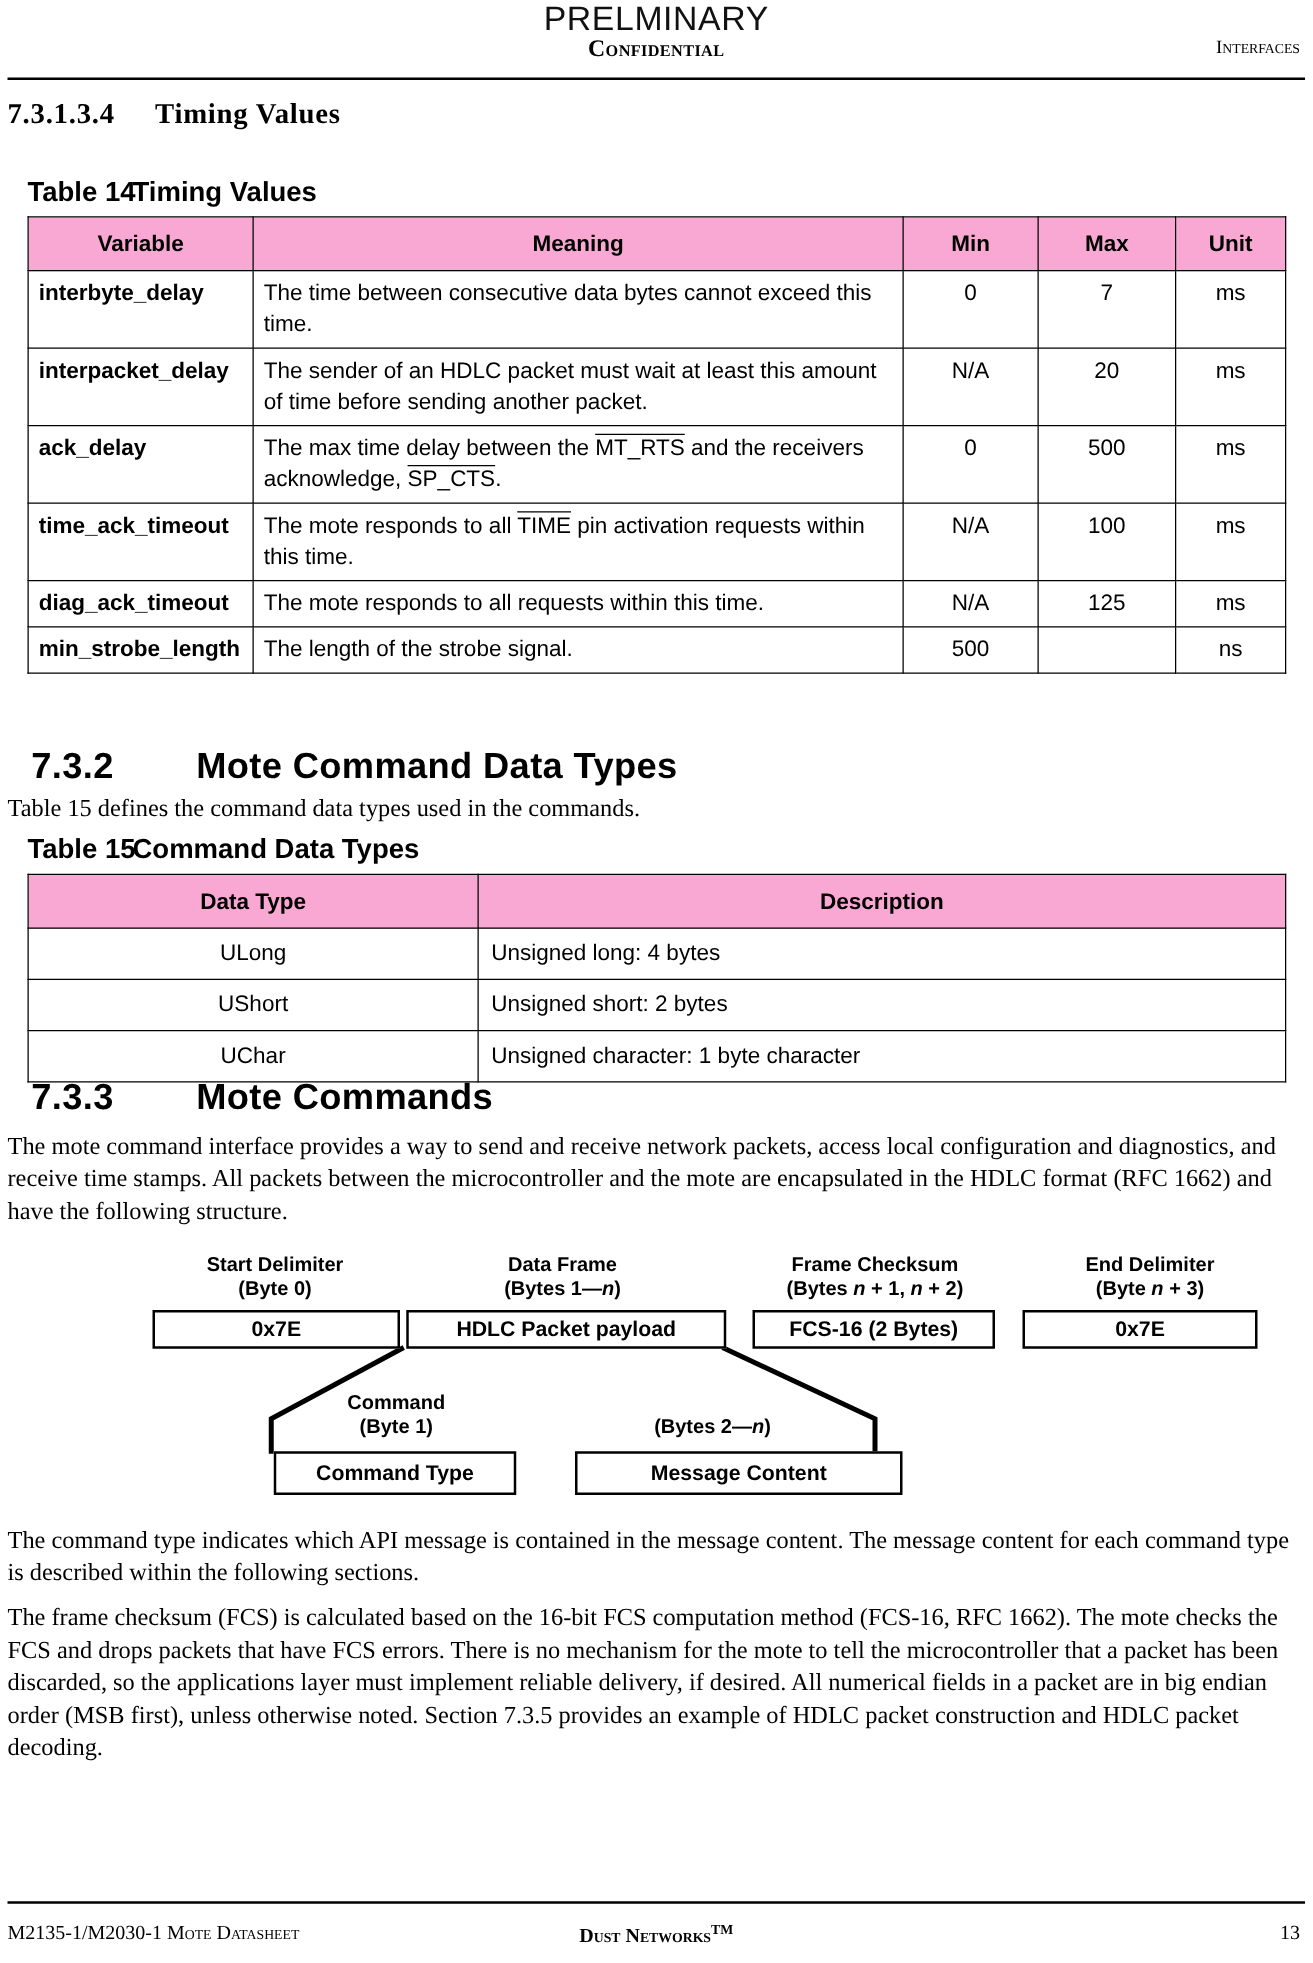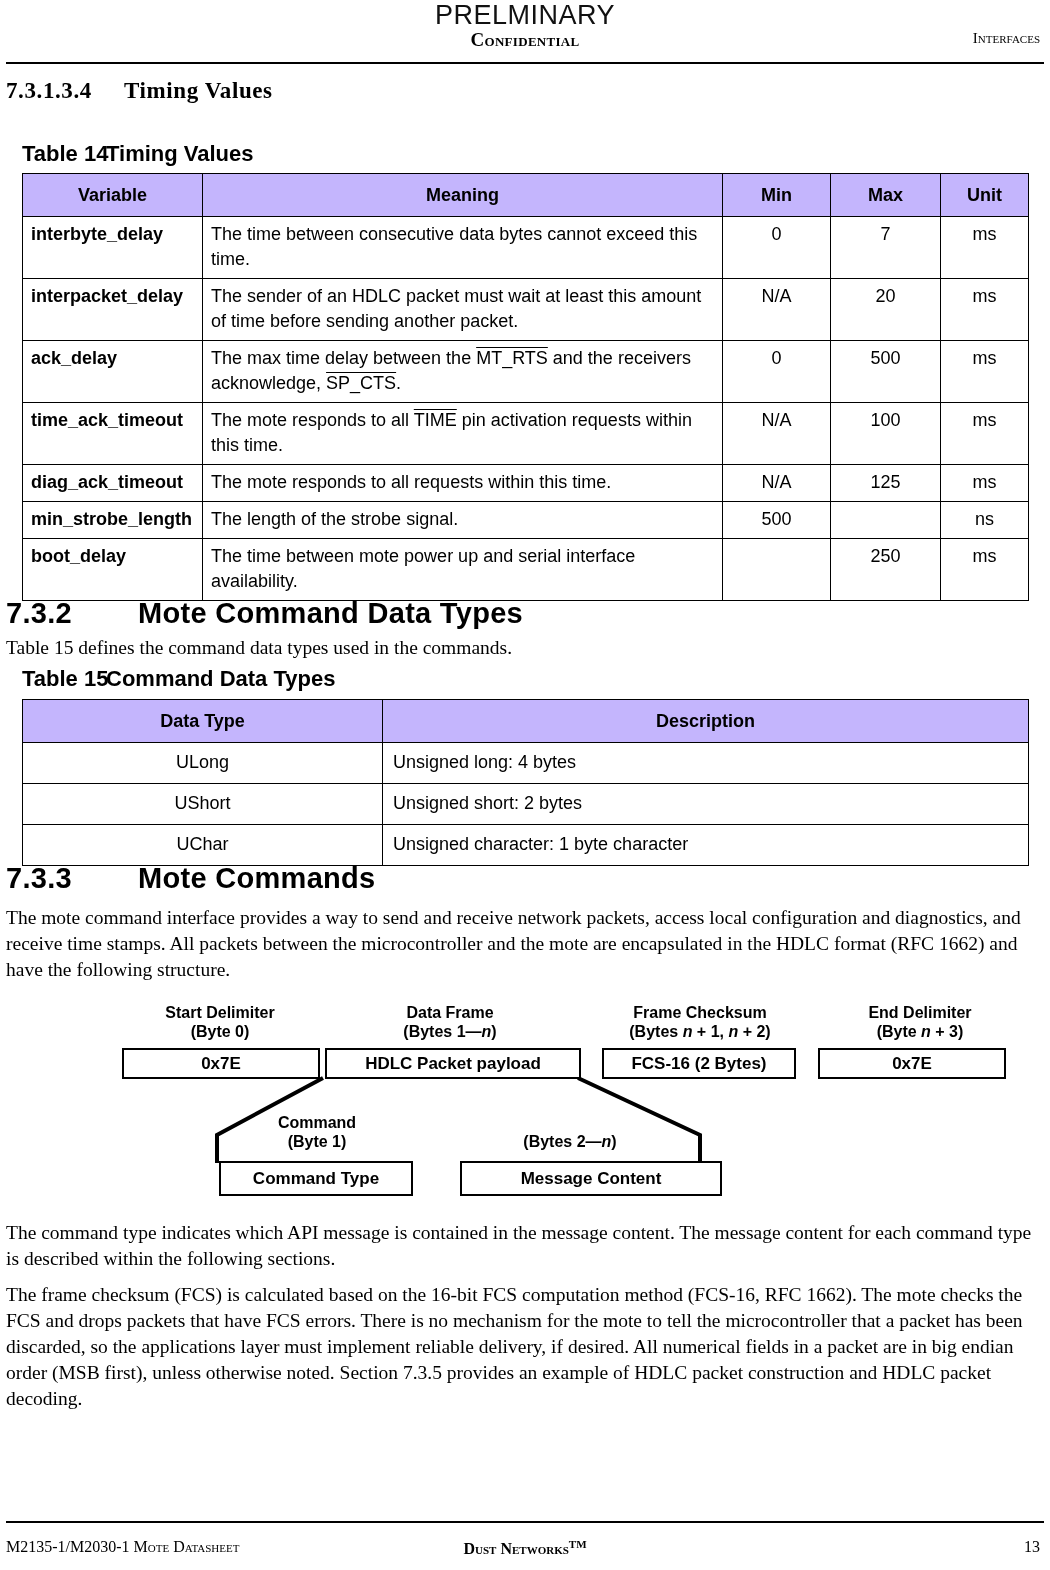--- a/index.html
+++ b/index.html
@@ -64,21 +64,21 @@
     white-space: nowrap;
   }
   .h2 {
     position: absolute;
     font-family: "Liberation Sans", sans-serif;
     font-weight: bold;
     font-size: 29px;
     letter-spacing: 0.3px;
     white-space: nowrap;
   }
-  .h2 .num { display: inline-block; width: 132px; }
+  .h2 .num { display: inline-block; width: 132px; margin-left: 19px; }
   .h3 .num { display: inline-block; width: 118px; }
 
   
   .body-text {
     position: absolute;
     font-family: "Liberation Serif", serif;
     font-size: 19.5px;
     line-height: 26px;
     text-align: left;
   }
@@ -102,21 +102,21 @@
   }
   table.doc-table th,
   table.doc-table td {
     border: 1px solid #000;
     padding: 5px 8px 6px 8px;
     vertical-align: top;
     font-size: 18px;
     line-height: 25px;
   }
   table.doc-table thead th {
-    background: #c4b5fd;
+    background: #f9a8d4;
     text-align: center;
     font-weight: bold;
     vertical-align: middle;
     height: 30px;
     padding-top: 6px;
     padding-bottom: 6px;
   }
   td.var-cell {
     font-weight: bold;
     text-align: left;
@@ -259,27 +259,20 @@
       <td class="num-cell">125</td>
       <td class="num-cell">ms</td>
     </tr>
     <tr>
       <td class="var-cell">min_strobe_length</td>
       <td class="mean-cell">The length of the strobe signal.</td>
       <td class="num-cell">500</td>
       <td class="num-cell"></td>
       <td class="num-cell">ns</td>
     </tr>
-    <tr>
-      <td class="var-cell">boot_delay</td>
-      <td class="mean-cell">The time between mote power up and serial interface availability.</td>
-      <td class="num-cell"></td>
-      <td class="num-cell">250</td>
-      <td class="num-cell">ms</td>
-    </tr>
   </tbody>
 </table>
 
 <div class="h2" style="left:6px; top:597px;">
   <span class="num">7.3.2</span><span>Mote Command Data Types</span>
 </div>
 
 <div class="body-text" style="left:6px; top:635px; width:1035px;">Table 15 defines the command data types used in the commands.</div>
 
 <div class="tbl-caption" style="left:22px; top:666px;">

